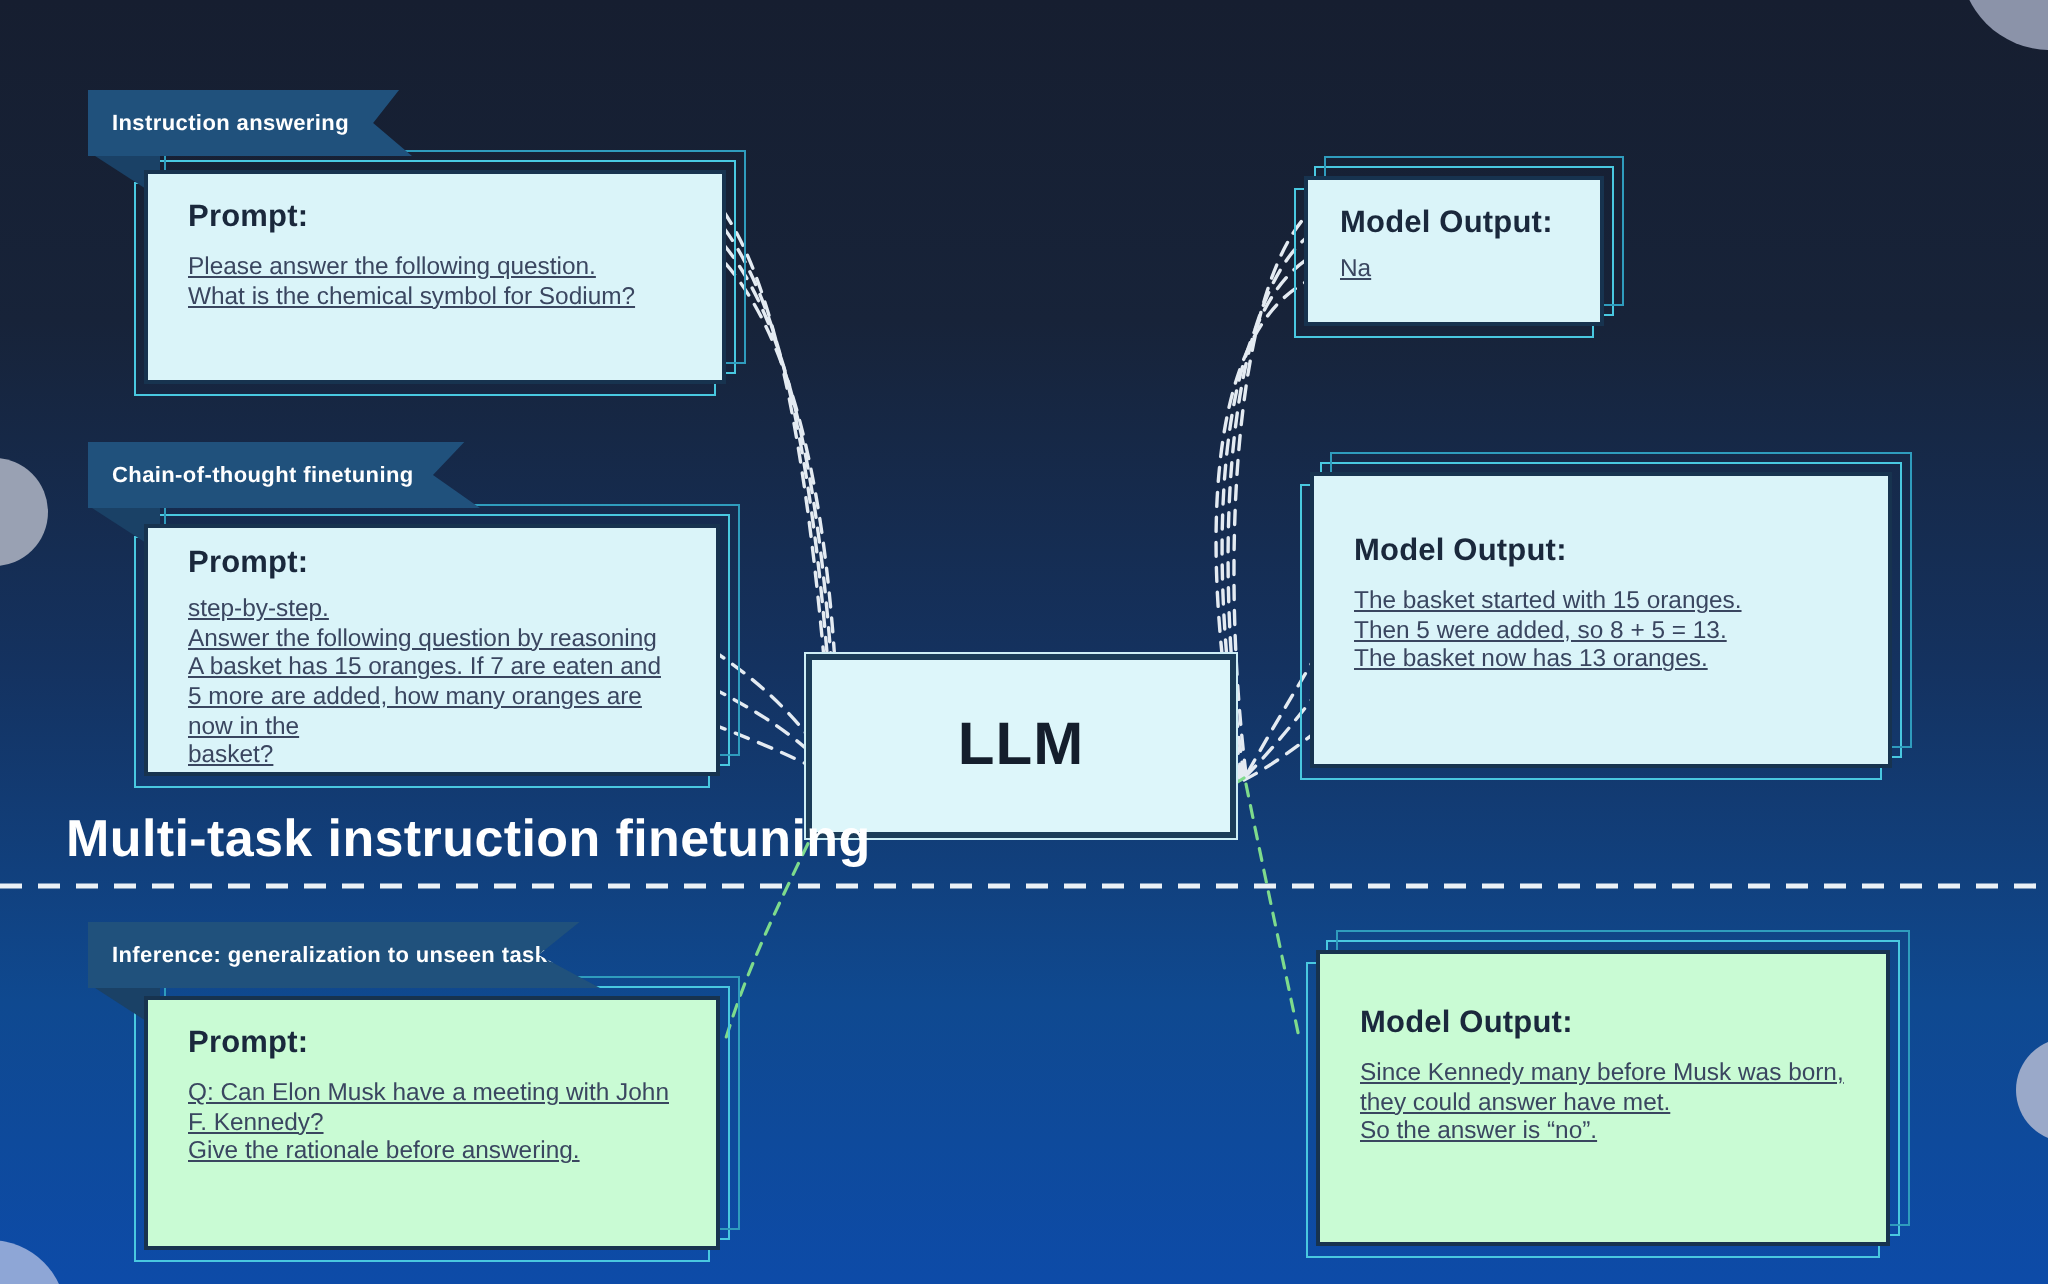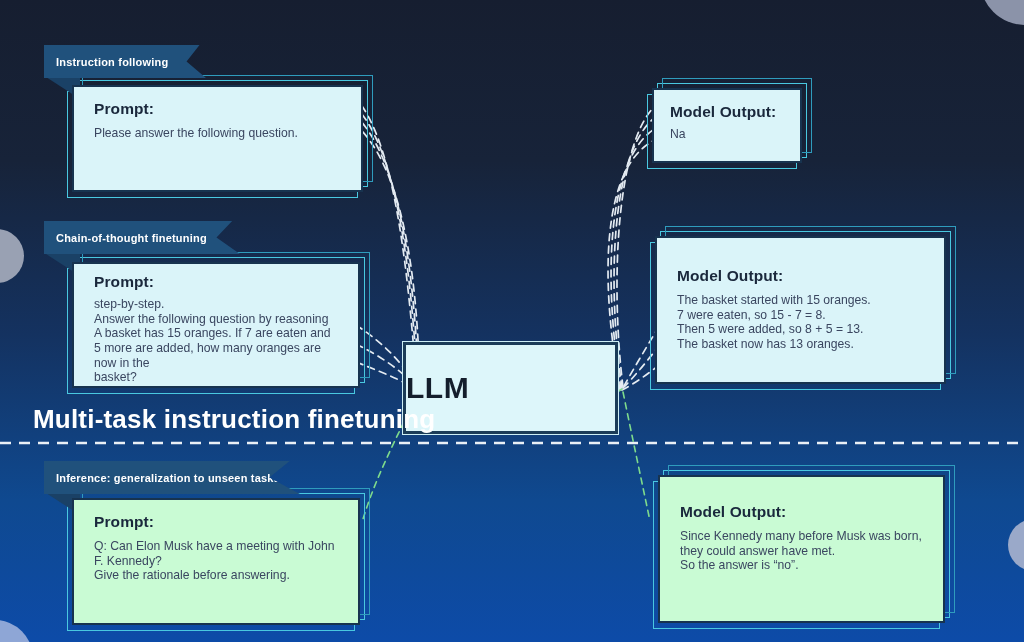--- a/index.html
+++ b/index.html
@@ -21,34 +21,34 @@
     padding:13px 10px 16px 20px;
   }
   .card.blue  { background:#daf4f9; }
   .card.green { background:#c9fbd4; }
   .card-title {
     font-size:15.5px; font-weight:700; color:#1a283c;
     margin-bottom:8px; letter-spacing:.1px;
   }
   .card-line {
     font-size:12.2px; color:#3a4660; line-height:1.2;
-    white-space:nowrap; letter-spacing:0;
+    white-space:nowrap; letter-spacing:0;text-decoration:underline;
   }
   .banner {
     position:absolute; height:33px; box-sizing:border-box;
     background:#20517c; color:#ffffff;
     font-size:11px; font-weight:700; letter-spacing:.2px;
     display:flex; align-items:center; padding-left:12px;
     clip-path: polygon(0 0, 96% 0, 88% 50%, 100% 100%, 0 100%);
   }
   .llm-box {
-    position:absolute; left:403px; top:342px; width:215px; height:92px;
+    position:absolute; left:403px; top:327px; width:215px; height:92px;
     box-sizing:border-box; background:#ddf6fa;
     border:3px solid #1b3c58; outline:1.5px solid #cdeef5;
-    display:flex; align-items:center; justify-content:flex-start;
+    display:flex; align-items:center; justify-content:center;
     font-size:30px; font-weight:800; color:#141e2c; letter-spacing:.5px;
   }
   .heading {
     position:absolute; left:33px; top:404px;
     font-size:26px; font-weight:800; color:#ffffff; letter-spacing:.2px;
   }
 </style>
 </head>
 <body>
 
@@ -93,23 +93,24 @@
     </g>
   </svg>
 
   <div class="outline" style="left:77px; top:80px;  width:291px; height:107px;"></div>
   <div class="outline dim" style="left:82px; top:75px;  width:291px; height:107px;"></div>
   <div class="outline" style="left:67px; top:91px;  width:291px; height:107px;"></div>
   <div class="fold" style="left:46px; top:77px; width:34px; height:22px;"></div>
   <div class="card blue" style="left:72px; top:85px; width:291px; height:107px;">
     <div class="card-title">Prompt:</div>
     <div class="card-line">Please answer the following question.</div>
+    <div class="card-line">What is the chemical symbol for Sodium?</div>
   </div>
   <div class="banner" style="left:44px; top:45px; width:162px;">
-    <span>Instruction following</span>
+    <span>Instruction answering</span>
   </div>
 
   <div class="outline" style="left:77px; top:257px; width:288px; height:126px;"></div>
   <div class="outline dim" style="left:82px; top:252px; width:288px; height:126px;"></div>
   <div class="outline" style="left:67px; top:268px; width:288px; height:126px;"></div>
   <div class="fold" style="left:46px; top:254px; width:34px; height:22px;"></div>
   <div class="card blue" style="left:72px; top:262px; width:288px; height:126px; padding-top:9px;">
     <div class="card-title" style="margin-bottom:6px;">Prompt:</div>
     <div class="card-line">step-by-step.</div>
     <div class="card-line">Answer the following question by reasoning</div>
@@ -149,21 +150,20 @@
     <div class="card-title" style="margin-bottom:6px;">Model Output:</div>
     <div class="card-line">Na</div>
   </div>
 
   <div class="outline" style="left:660px; top:231px; width:291px; height:148px;"></div>
   <div class="outline dim" style="left:665px; top:226px; width:291px; height:148px;"></div>
   <div class="outline" style="left:650px; top:242px; width:291px; height:148px;"></div>
   <div class="card blue" style="left:655px; top:236px; width:291px; height:148px; padding-top:29px;">
     <div class="card-title">Model Output:</div>
     <div class="card-line">The basket started with 15 oranges.</div>
-    <div class="card-line">7 were eaten, so 15 - 7 = 8.</div>
     <div class="card-line">Then 5 were added, so 8 + 5 = 13.</div>
     <div class="card-line">The basket now has 13 oranges.</div>
   </div>
 
   <div class="outline" style="left:663px; top:470px; width:287px; height:148px;"></div>
   <div class="outline dim" style="left:668px; top:465px; width:287px; height:148px;"></div>
   <div class="outline" style="left:653px; top:481px; width:287px; height:148px;"></div>
   <div class="card green" style="left:658px; top:475px; width:287px; height:148px; padding-top:26px;">
     <div class="card-title">Model Output:</div>
     <div class="card-line">Since Kennedy many before Musk was born,</div>

